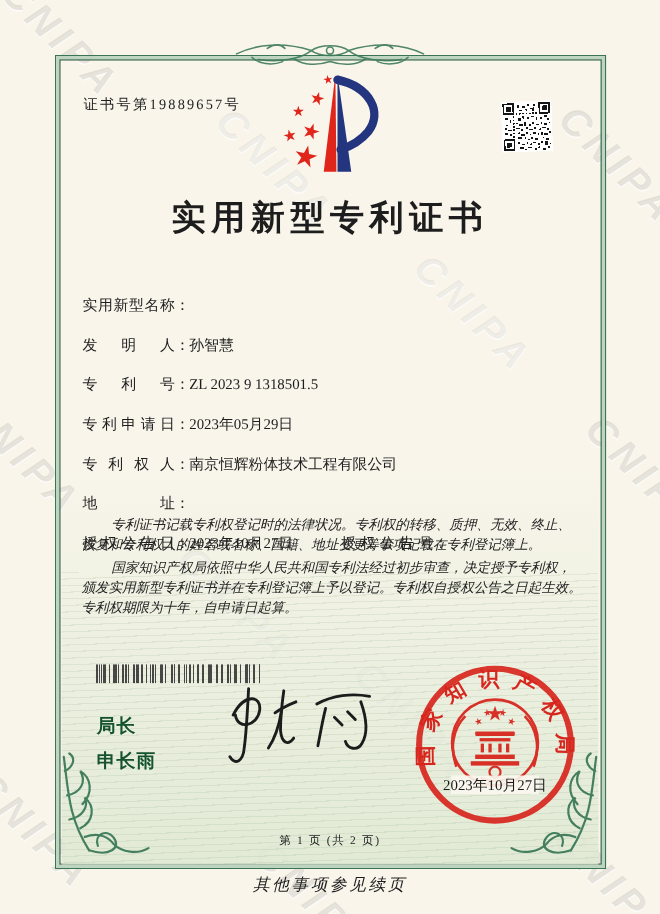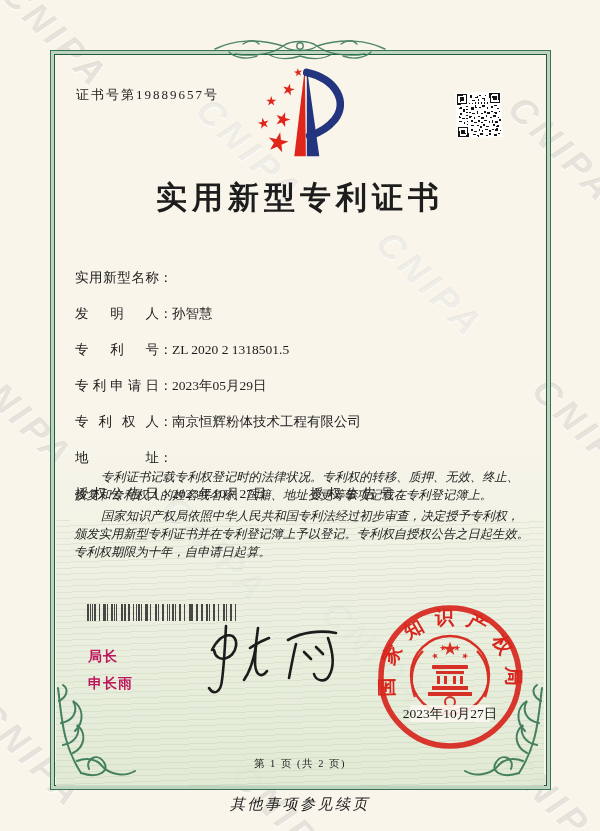--- a/index.html
+++ b/index.html
@@ -34,21 +34,21 @@
   .pair2{display:flex;margin-left:22px;justify-content:space-between;}
   .paras{position:absolute;left:74px;top:468px;width:456px;font-size:12.3px;line-height:18px;
          font-style:italic;z-index:3;color:#222;}
   .paras p{margin:0 0 3px;text-indent:2.2em;}
   .barcode{position:absolute;left:87px;top:604px;width:150px;height:17px;z-index:3;opacity:.85;
     background:
       repeating-linear-gradient(90deg,#2b2b2b 0 2px,transparent 2px 3px,#2b2b2b 3px 4px,transparent 4px 7px,
         #2b2b2b 7px 9px,transparent 9px 12px,#2b2b2b 12px 13px,transparent 13px 17px),
       repeating-linear-gradient(90deg,transparent 0 5px,#2b2b2b 5px 6px,transparent 6px 11px);}
   .signer{position:absolute;left:88px;top:648px;z-index:3;
-          font-family:"Liberation Sans",sans-serif;font-size:14px;font-weight:600;letter-spacing:1px;color:#be185d;}
+          font-family:"Liberation Sans",sans-serif;font-size:17px;font-weight:600;letter-spacing:1px;color:#14532d;}
   .signer div{margin-bottom:9px;}
   .signature{position:absolute;left:190px;top:616px;z-index:4;}
   .seal{position:absolute;left:374px;top:601px;z-index:4;}
   .page-indicator{position:absolute;left:0;right:0;top:757px;text-align:center;font-size:10.5px;
                   letter-spacing:1.5px;z-index:3;}
   .continuation{position:absolute;left:0;right:0;top:795px;text-align:center;font-size:15px;
                 font-style:italic;letter-spacing:2.5px;z-index:3;}
   .q rect{fill:#141414;}
   .q rect.w{fill:#ffffff;}
 </style>
@@ -237,21 +237,21 @@
       <span class="colon">：</span>
     </div>
     <div class="frow">
       <span class="flabel">发明人</span>
       <span class="colon">：</span>
       <span class="fvalue">孙智慧</span>
     </div>
     <div class="frow">
       <span class="flabel">专利号</span>
       <span class="colon">：</span>
-      <span class="fvalue">ZL 2020 2 1318501.5</span>
+      <span class="fvalue">ZL 2023 9 1318501.5</span>
     </div>
     <div class="frow">
       <span class="flabel">专利申请日</span>
       <span class="colon">：</span>
       <span class="fvalue">2023年05月29日</span>
     </div>
     <div class="frow">
       <span class="flabel">专利权人</span>
       <span class="colon">：</span>
       <span class="fvalue">南京恒辉粉体技术工程有限公司</span>

